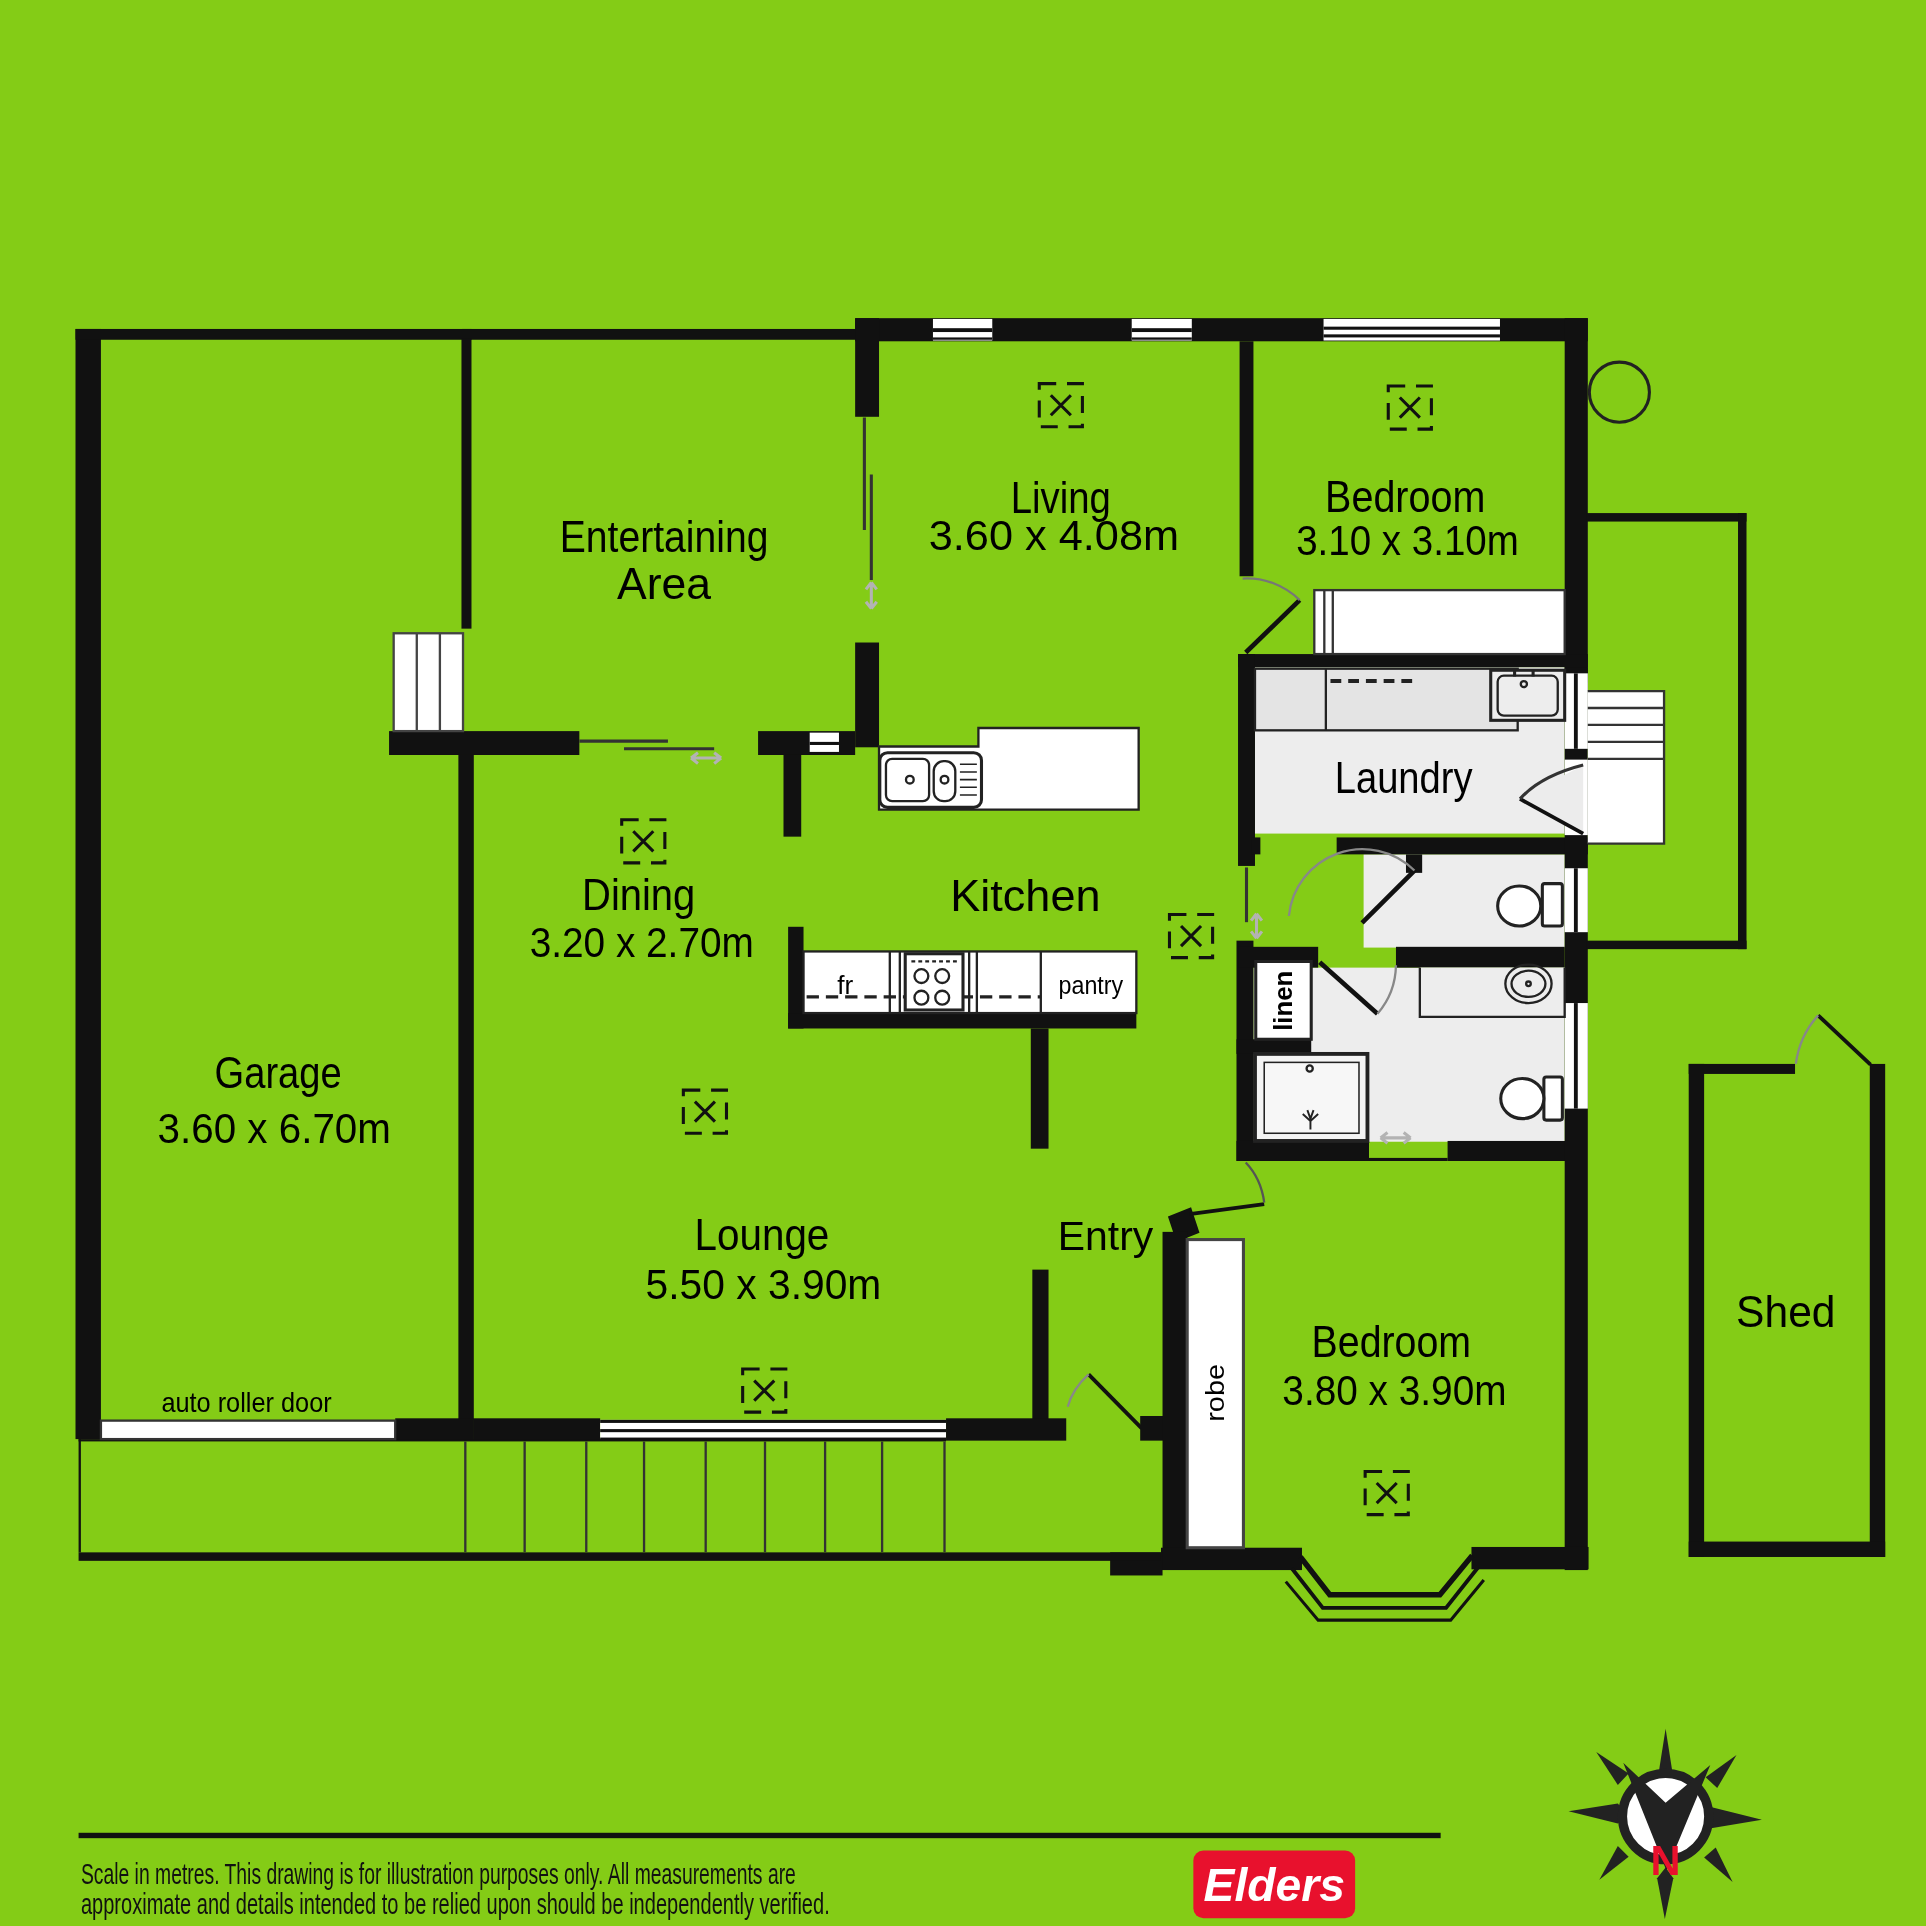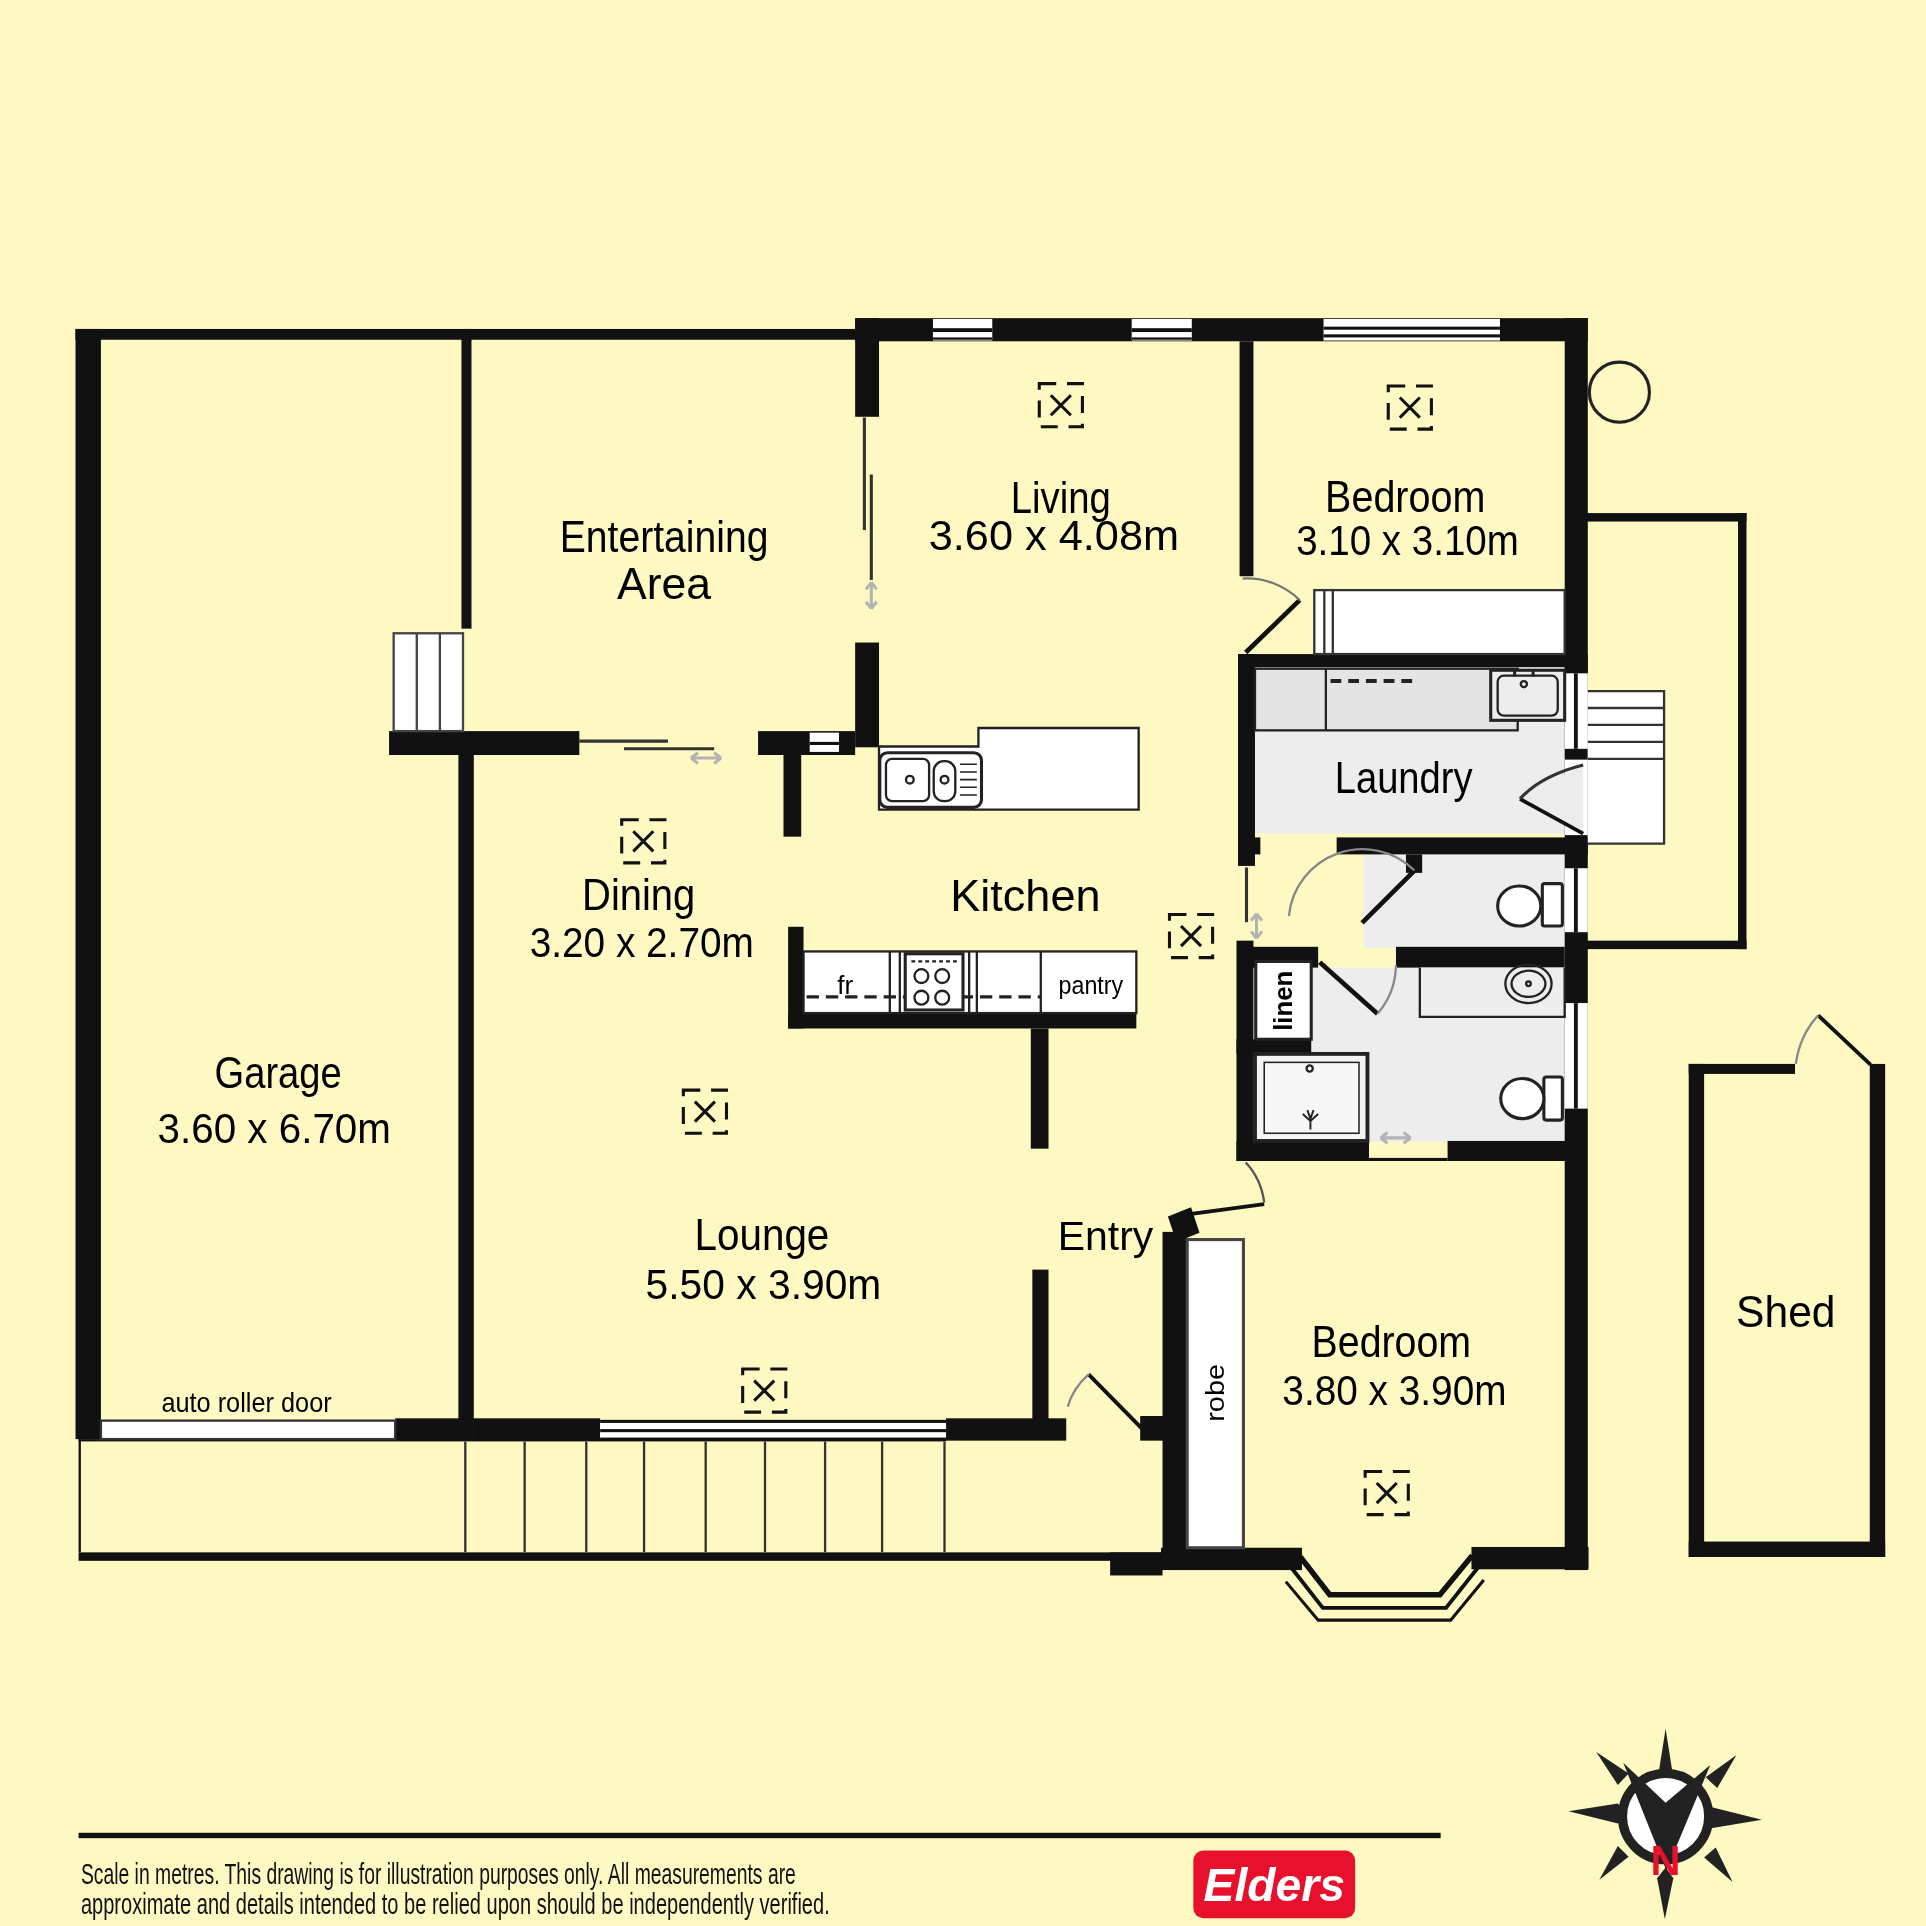--- a/index.html
+++ b/index.html
@@ -1,16 +1,16 @@
 <!DOCTYPE html>
 <html style="font-size:12.3px"><head>
 <meta charset="utf-8">
 <style>
   html,body{margin:0;padding:0;background:#fff;}
-  .page{position:relative;width:1926px;height:1926px;background:#fef9c3;overflow:hidden;}
+  .page{position:relative;width:1926px;height:1926px;background:#84cc16;overflow:hidden;}
   svg{position:absolute;top:0;left:0;}
   text{font-family:"Liberation Sans",sans-serif;}
 </style>
 </head>
 <body>
 <div class="page">
 <svg width="1926" height="1926" viewBox="0 0 2500 2500">
 <g id="floors" stroke="none">
 
   <rect x="1629" y="866" width="402" height="216" fill="#ededed"></rect>

